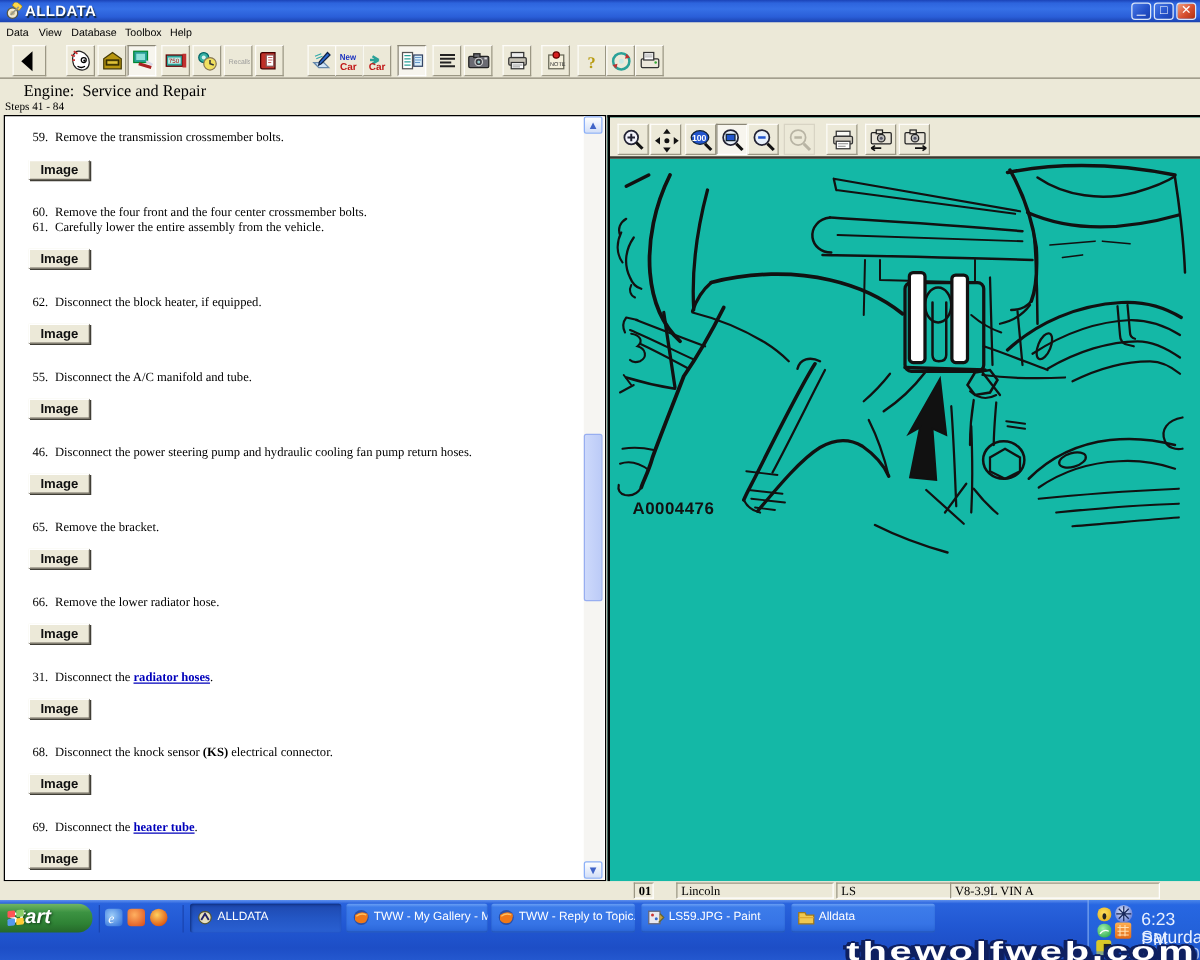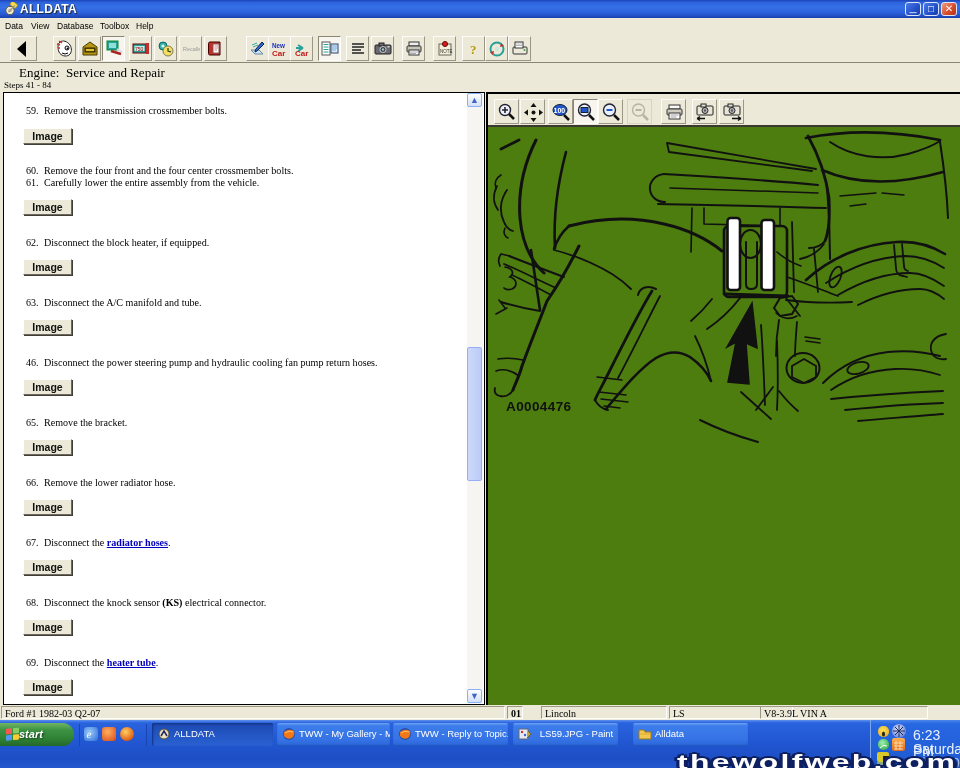--- a/index.html
+++ b/index.html
@@ -45,21 +45,21 @@
 box-shadow:1px 1px 0 #403e36;
 font-size:10.5px;font-weight:bold;text-align:center;line-height:14px;color:#111;}
 
 #vsb{position:absolute;right:1px;top:0;width:16px;height:611px;background:#f6f5f2;}
 .sbtn{position:absolute;left:0;width:15px;height:14px;border-radius:2px;
 background:linear-gradient(180deg,#fdfefe,#d3dff8);border:1px solid #8cb0f8;color:#4064c8;
 font-size:9px;text-align:center;line-height:13px;}
 #vthumb{position:absolute;left:0;top:254px;width:15px;height:134px;border-radius:2px;
 background:linear-gradient(90deg,#cdd9fb,#bccbf7);border:1px solid #98aef0;}
 
-#rpanel{position:absolute;left:486px;top:92px;width:474px;height:613px;background:#4d7c0f;
+#rpanel{position:absolute;left:486px;top:92px;width:474px;height:613px;background:#14b8a6;
 border-left:2px solid #000;border-top:2px solid #000;}
 #rtoolbar{position:absolute;left:0;top:0;width:472px;height:33px;background:#ece9d8;
 border-bottom:2px solid #3a3830;}
 .rtb{position:absolute;top:5px;width:25px;height:25px;background:#ece9d8;
 border-top:1px solid #fdfcf8;border-left:1px solid #fdfcf8;
 border-right:1px solid #9b9784;border-bottom:1px solid #9b9784;}
 .rtb.pressed{background:#f7f5ee;border-top:1px solid #8a8676;border-left:1px solid #8a8676;
 border-right:1px solid #fff;border-bottom:1px solid #fff;}
 .rtb.disabled{border-color:#d8d4c4;}
 .rtb svg{position:absolute;left:2px;top:2px;}
@@ -68,22 +68,22 @@
 font-family:"Liberation Serif",serif;font-size:10px;color:#000;}
 .sfield{position:absolute;top:1px;height:13px;
 border-top:1px solid #9b9784;border-left:1px solid #9b9784;
 border-right:1px solid #fff;border-bottom:1px solid #fff;padding:1px 3px 0 3px;}
 
 #taskbar{position:absolute;left:0;top:720px;width:960px;height:48px;
 background:linear-gradient(180deg,#5e90ee 0%,#2963dd 6%,#2157d2 45%,#1d4ec6 80%,#2458cf 100%);}
 #startbtn{position:absolute;left:0;top:3px;width:74px;height:23px;
 border-radius:0 12px 12px 0;
 background:linear-gradient(180deg,#71b565 0%,#3c9342 30%,#2e8134 70%,#25682a 100%);
-color:#fff;font-size:11px;font-style:italic;font-weight:bold;
-text-shadow:1px 1px 2px #14401a;line-height:22px;padding-left:19px;}
+color:#fff;font-size:16px;font-style:italic;font-weight:bold;
+text-shadow:1px 1px 2px #14401a;line-height:22px;padding-left:6px;}
 .qlicon{position:absolute;top:7px;width:14px;height:14px;border-radius:3px;}
 .taskbtn{position:absolute;top:3px;height:23px;border-radius:2px;
 background:linear-gradient(180deg,#6da2f5 0%,#3d7cea 12%,#3674e6 70%,#2a65d8 100%);
 color:#fff;font-size:9.5px;line-height:22px;padding-left:22px;white-space:nowrap;overflow:hidden;
 box-shadow:inset 0 -1px 1px #2456b8;}
 .taskbtn.active{background:linear-gradient(180deg,#1e48ae 0%,#2356c4 50%,#2a60d2 100%);
 box-shadow:inset 1px 1px 2px #10307e;}
 .tbicon{position:absolute;left:5px;top:4px;width:14px;height:14px;border-radius:3px;}
 #tray{position:absolute;left:870px;top:0;width:90px;height:48px;
 background:linear-gradient(180deg,#4a86ea 0%,#2767e2 8%,#2260d8 60%,#1d55cc 100%);
@@ -272,41 +272,41 @@
 <div class="step" style="top:84px">
         <span class="num">61.</span>
         <span class="txt">Carefully lower the entire assembly from the vehicle.</span>
       </div>
 <div class="step" style="top:144px">
         <span class="num">62.</span>
         <span class="txt">Disconnect the block heater, if equipped.</span>
       </div>
 <div class="imgbtn" style="top:166px">Image</div>
 <div class="step" style="top:204px">
-        <span class="num">63.</span>
+        <span class="num">55.</span>
         <span class="txt">Disconnect the A/C manifold and tube.</span>
       </div>
 <div class="imgbtn" style="top:226px">Image</div>
 <div class="step" style="top:264px">
         <span class="num">46.</span>
         <span class="txt">Disconnect the power steering pump and hydraulic cooling fan pump return hoses.</span>
       </div>
 <div class="imgbtn" style="top:286px">Image</div>
 <div class="step" style="top:324px">
         <span class="num">65.</span>
         <span class="txt">Remove the bracket.</span>
       </div>
 <div class="imgbtn" style="top:346px">Image</div>
 <div class="step" style="top:384px">
         <span class="num">66.</span>
         <span class="txt">Remove the lower radiator hose.</span>
       </div>
 <div class="imgbtn" style="top:406px">Image</div>
 <div class="step" style="top:444px">
-        <span class="num">67.</span>
+        <span class="num">31.</span>
         <span class="txt">Disconnect the <a>radiator hoses</a>.</span>
       </div>
 <div class="imgbtn" style="top:466px">Image</div>
 <div class="step" style="top:504px">
         <span class="num">68.</span>
         <span class="txt">Disconnect the knock sensor <b>(KS)</b> electrical connector.</span>
       </div>
 <div class="imgbtn" style="top:526px">Image</div>
 <div class="step" style="top:564px">
         <span class="num">69.</span>
@@ -487,21 +487,20 @@
     <path d="M761,325 C763,352 764,380 765,405 M777,341 C778,366 778,392 777,410" stroke-width="1.8"></path>
     <path d="M779,391 C786,400 792,406 798,411" stroke-width="1.8"></path>
 
     <path d="M752,303 L727,347 L736,342 L728,382 L749,384 L746,343 L757,348 Z" fill="#111" stroke="#111" stroke-width="1.5"></path>
   </g>
   <text x="506" y="411" font-family="Liberation Sans" font-size="13.5" font-weight="bold" fill="#111" letter-spacing="0.4">A0004476</text>
   </svg>
 </div>
 
 <div id="statusbar">
-  <div class="sfield" style="left:1px;width:504px;">Ford #1 1982-03 Q2-07</div>
   <div class="sfield" style="left:507px;width:16px;font-weight:bold;">01</div>
   <div class="sfield" style="left:541px;width:126px;">Lincoln</div>
   <div class="sfield" style="left:669px;width:124px;">LS</div>
   <div class="sfield" style="left:760px;width:168px;">V8-3.9L VIN A</div>
 </div>
 
 <div id="taskbar">
   <div id="startbtn"><svg class="abs" style="left:5px;top:4px" width="15" height="15" viewBox="0 0 15 15">
         <g transform="skewY(-6)">
           <rect x="1" y="2" width="6" height="5.5" rx="1" fill="#f55"></rect>
@@ -524,21 +523,21 @@
   <div class="taskbtn" style="left:277px;width:113px;"><span class="tbicon"><svg width="14" height="14" viewBox="0 0 14 14">
           <circle cx="7" cy="7" r="6" fill="#2a50a8"></circle>
           <path d="M2,5 Q7,1 12,4 Q13,8 10,11 Q5,13 2,9 Z" fill="#f07818"></path>
           <path d="M3,6 Q7,3 11,5" stroke="#ffc060" fill="none"></path>
         </svg></span>TWW - My Gallery - M...</div>
   <div class="taskbtn" style="left:393px;width:115px;"><span class="tbicon"><svg width="14" height="14" viewBox="0 0 14 14">
           <circle cx="7" cy="7" r="6" fill="#2a50a8"></circle>
           <path d="M2,5 Q7,1 12,4 Q13,8 10,11 Q5,13 2,9 Z" fill="#f07818"></path>
           <path d="M3,6 Q7,3 11,5" stroke="#ffc060" fill="none"></path>
         </svg></span>TWW - Reply to Topic...</div>
-  <div class="taskbtn" style="left:513px;width:105px;text-align:center;"><span class="tbicon"><svg width="14" height="14" viewBox="0 0 14 14">
+  <div class="taskbtn" style="left:513px;width:115px;"><span class="tbicon"><svg width="14" height="14" viewBox="0 0 14 14">
           <rect x="1" y="2" width="9" height="10" fill="#e8e8f0" stroke="#667"></rect>
           <path d="M10,4 L13,7 L9,11" fill="#c8a040" stroke="#663"></path>
           <circle cx="4" cy="5" r="1.2" fill="#c33"></circle>
           <circle cx="7" cy="8" r="1.2" fill="#36c"></circle>
         </svg></span>LS59.JPG - Paint</div>
   <div class="taskbtn" style="left:633px;width:115px;"><span class="tbicon"><svg width="14" height="14" viewBox="0 0 14 14">
           <path d="M1,4 L1,12 L13,12 L13,5 L7,5 L6,3 L1,3 Z" fill="#f0c850" stroke="#a07818"></path>
           <path d="M1,7 L13,7" stroke="#e0a830"></path>
         </svg></span>Alldata</div>
   <div id="tray">

